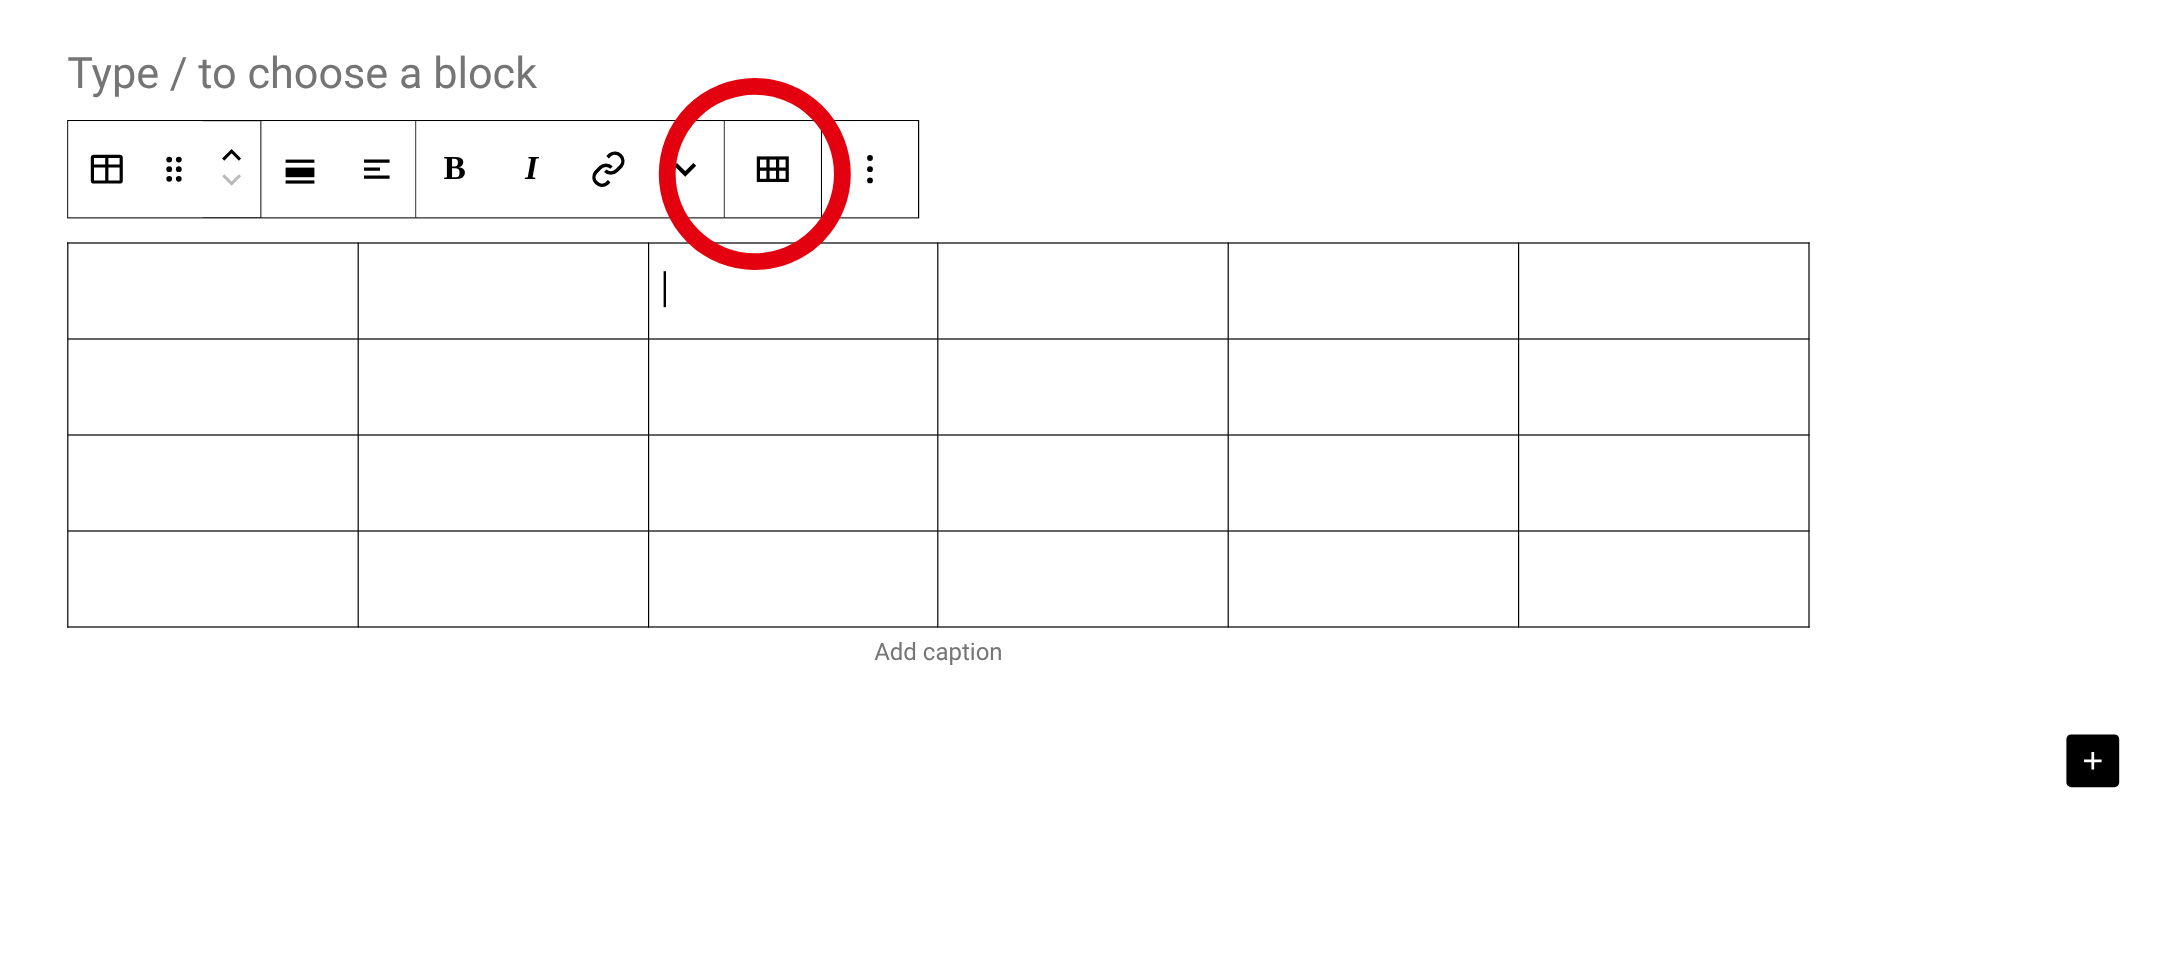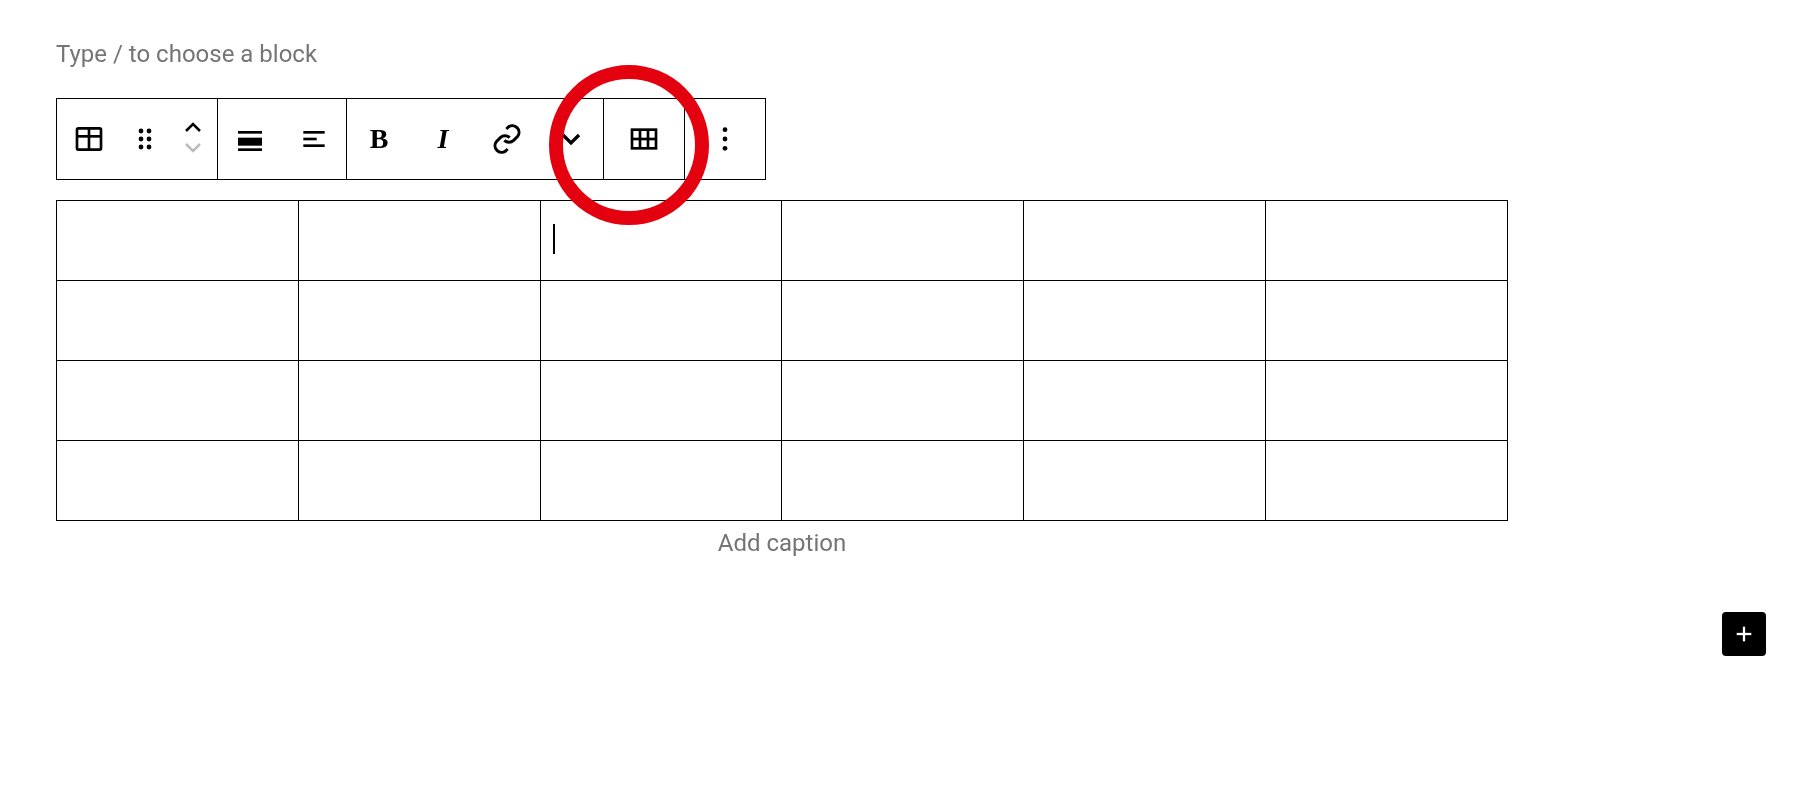--- a/index.html
+++ b/index.html
@@ -6,22 +6,22 @@
     body {
       font-family: -apple-system, BlinkMacSystemFont, "Segoe UI", Roboto, sans-serif;
       background: #fff;
       width: 1816px;
       height: 806px;
       position: relative;
       padding: 40px 56px;
     }
     .placeholder-text {
       color: #757575;
-      font-size: 24px;
-      margin-bottom: 30px;
+      font-size: 36px;
+      margin-bottom: 18px;
     }
     .toolbar {
       display: inline-flex;
       border: 1px solid #000;
       height: 82px;
       background: #fff;
     }
     .toolbar-group {
       display: flex;
       align-items: center;
@@ -66,21 +66,21 @@
     }
     .cursor-bar {
       width: 2px;
       height: 30px;
       background: #000;
       display: inline-block;
     }
     .caption-placeholder {
       text-align: center;
       color: #757575;
-      font-size: 24px;
+      font-size: 20px;
       margin-top: 8px;
       width: 1452px;
     }
     .add-block-fab {
       position: absolute;
       right: 50px;
       bottom: 150px;
       width: 44px;
       height: 44px;
       background: #000;

